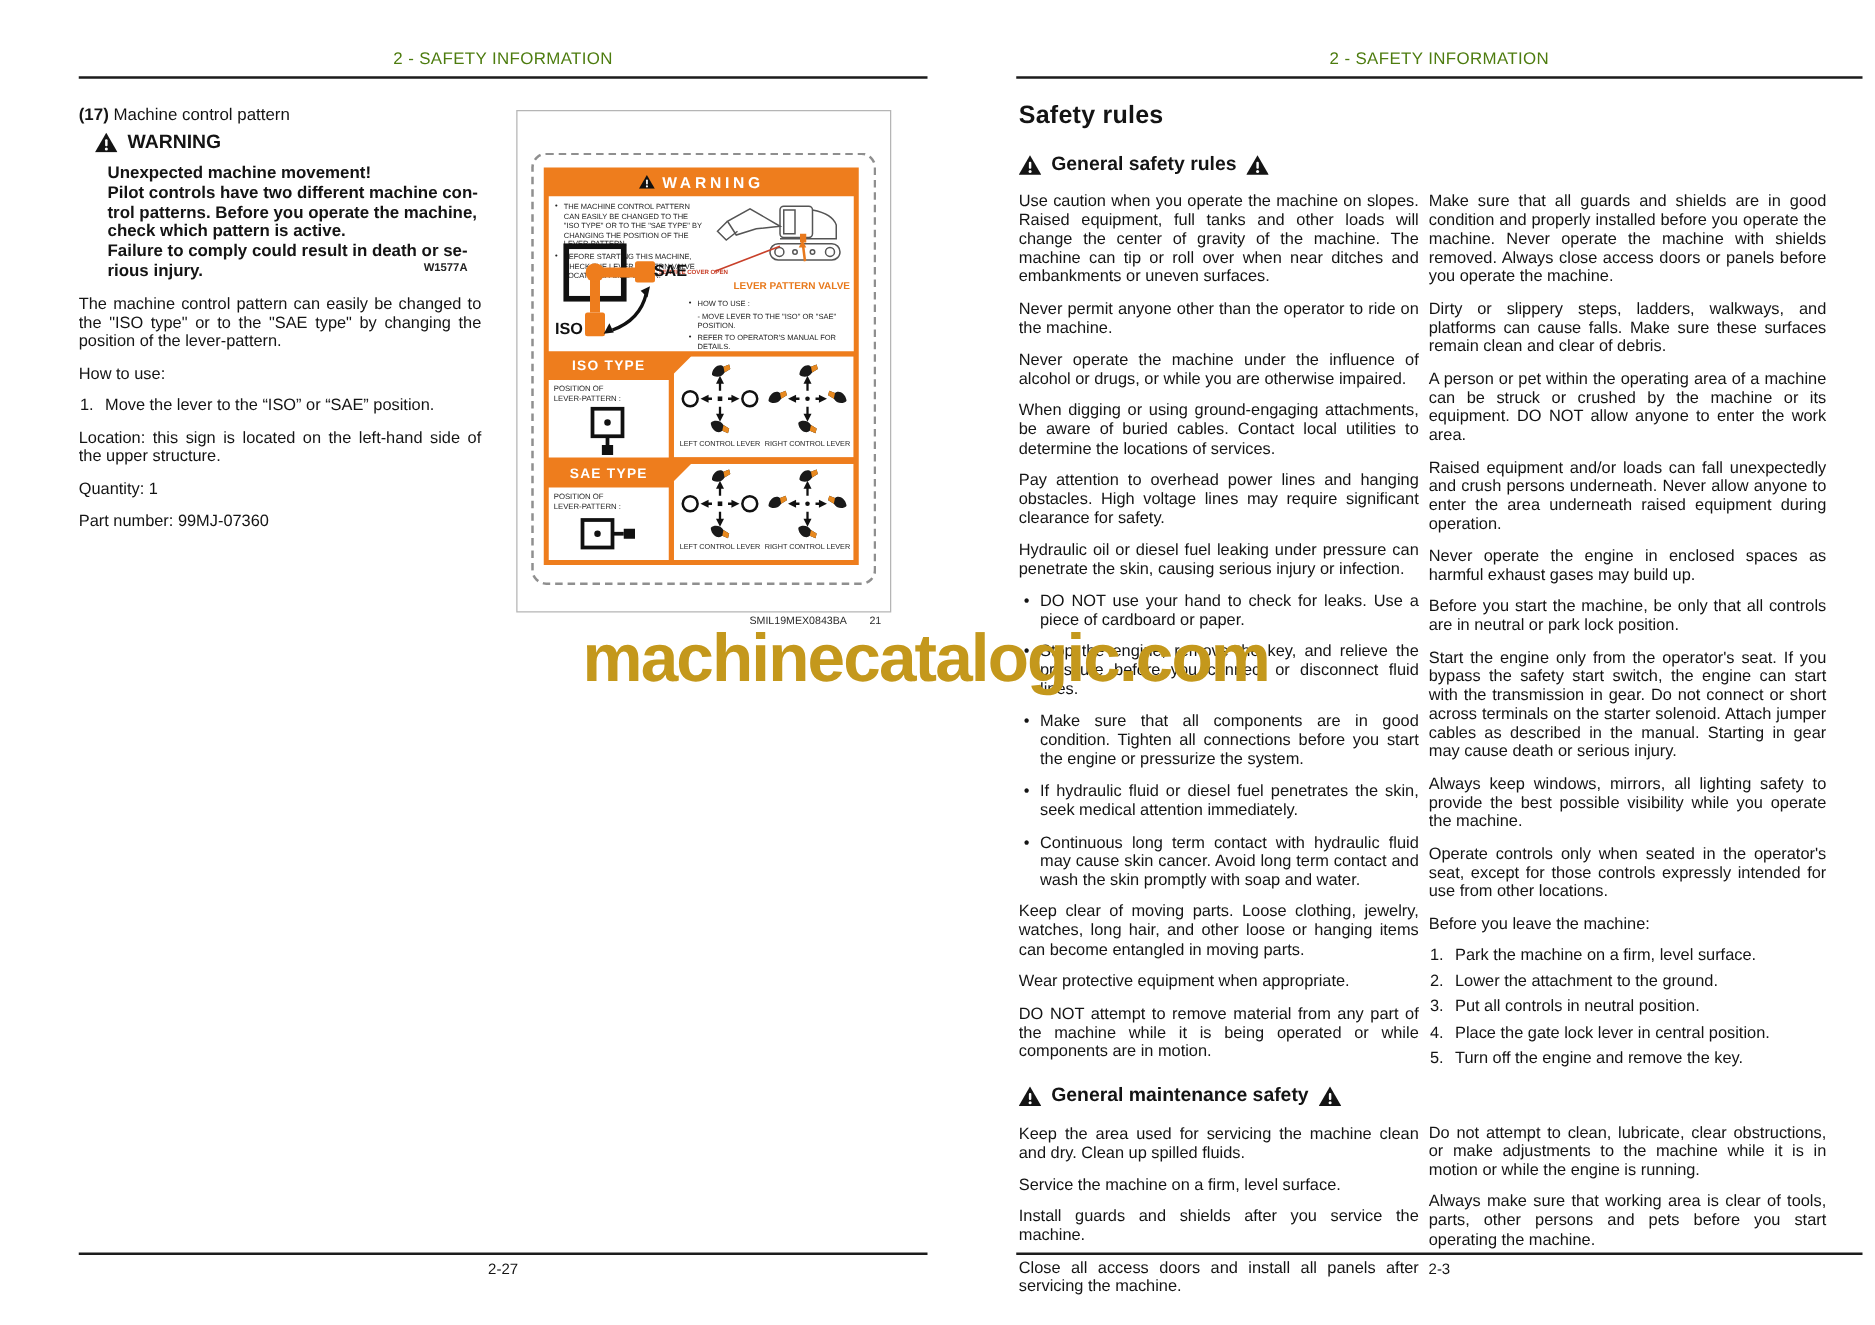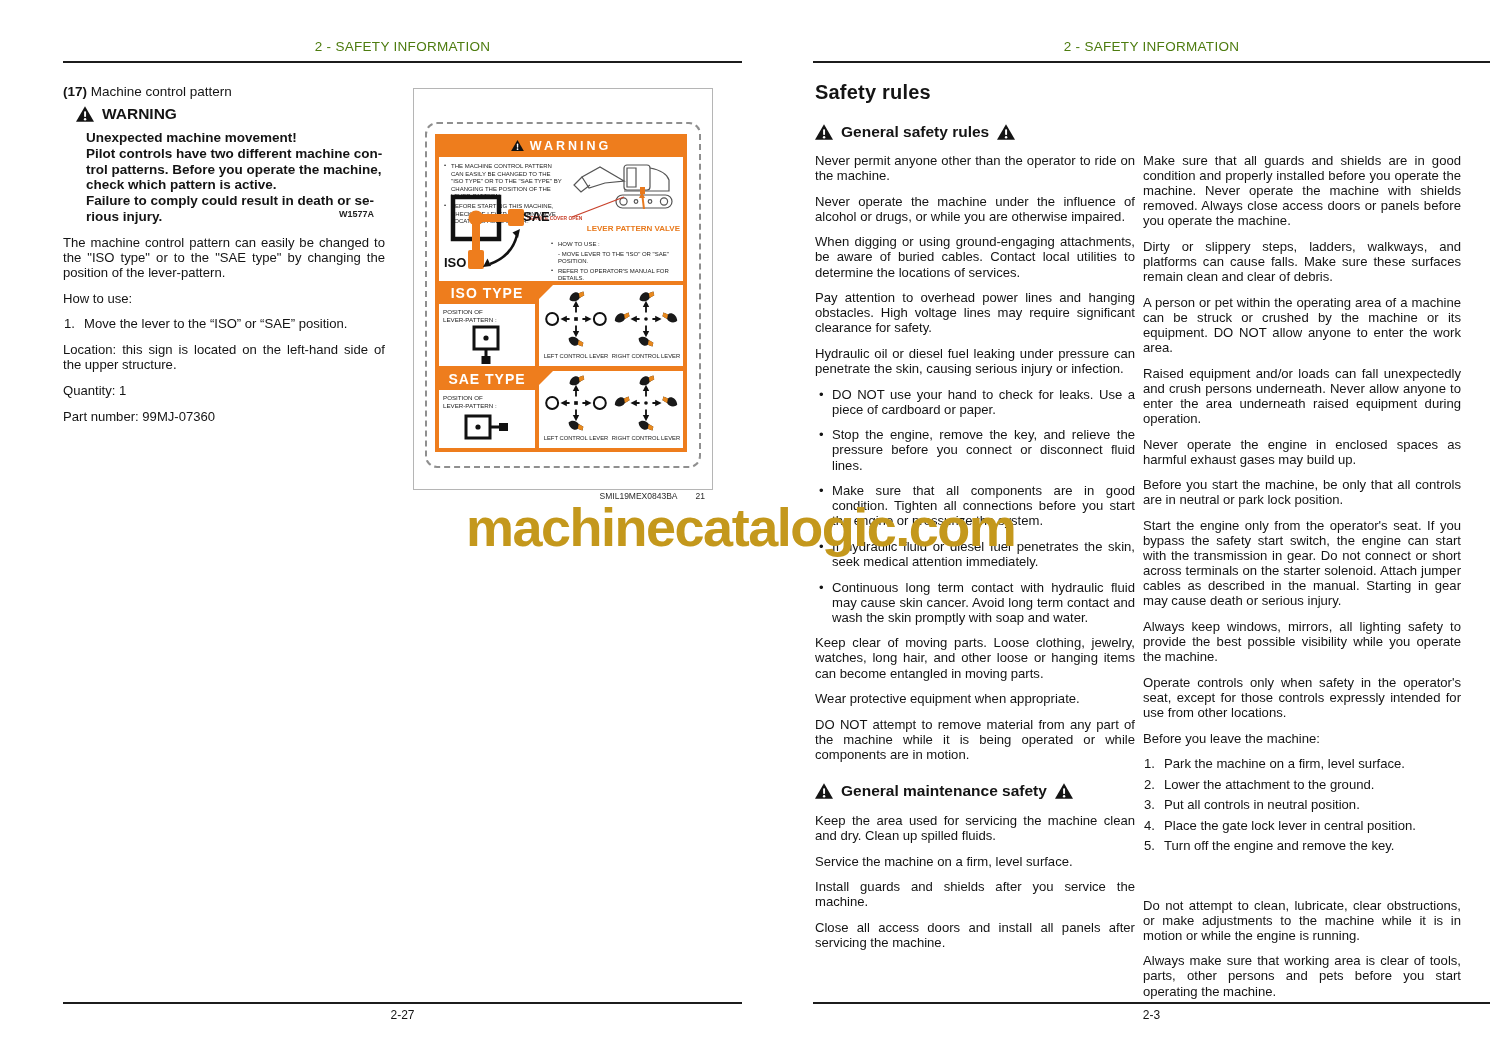--- a/index.html
+++ b/index.html
@@ -22,21 +22,21 @@
   .mainthead{margin:21px 0 14px 0;}
   .wline{font-weight:bold;font-size:13.5px;line-height:15.8px;white-space:nowrap;}
   .wcode{font-size:9px;font-weight:bold;text-align:right;color:#222;}
   
   .figframe{border:1px solid #b5b5b5;background:#fff;}
   .sticker{border:2px dashed #8f8f8f;border-radius:12px;}
   .labelbox{background:#ee7d1d;}
   .lab-hdr{position:absolute;left:0;top:2px;width:100%;height:19px;display:flex;align-items:center;
            justify-content:center;gap:6px;color:#fff;font-weight:bold;font-size:12.5px;letter-spacing:3px;}
   .panel{position:absolute;background:#fff;}
-  .banner{position:absolute;color:#fff;font-weight:bold;font-size:14px;letter-spacing:1px;
+  .banner{position:absolute;color:#fff;font-weight:bold;font-size:11px;letter-spacing:1px;
           display:flex;align-items:center;justify-content:center;}
   .tinytxt{font-size:6px;line-height:7.6px;color:#222;text-align:left;}
   .tb{position:relative;padding-left:7px;margin-bottom:2px;}
   .tb::before{content:"\2022";position:absolute;left:0;top:-1px;font-size:6px;}
   .postxt{font-size:6.2px;line-height:7.5px;color:#222;}
   .levercap{position:absolute;font-size:5.8px;color:#222;text-align:center;white-space:nowrap;}
   .biglabel{font-size:13px;font-weight:bold;color:#111;}
   .notch{clip-path:polygon(14px 0,100% 0,100% 100%,0 100%,0 14px);}
   .figcap{font-size:8.5px;color:#2a2a2a;text-align:right;}
   .figcap .n{margin-left:18px;}
@@ -301,20 +301,21 @@
       </svg>
     <span>General safety rules</span>
     <svg class="tri" viewBox="0 0 22 19">
         <path d="M11 0 L22 19 H0 Z" fill="#141414"></path>
         <rect x="9.9" y="6.2" width="2.4" height="7" rx="1" fill="#fff"></rect>
         <circle cx="11.1" cy="15.8" r="1.5" fill="#fff"></circle>
       </svg>
   </div>
 
   <div class="abs col" style="left:815px;top:153px;width:320px;">
+    <p>Use caution when you operate the machine on slopes. Raised equipment, full tanks and other loads will change the center of gravity of the machine.  The machine can tip or roll over when near ditches and embankments or uneven surfaces.</p>
     <p>Never permit anyone other than the operator to ride on the machine.</p>
     <p>Never operate the machine under the influence of alcohol or drugs, or while you are otherwise impaired.</p>
     <p>When digging or using ground-engaging attachments, be aware of buried cables.  Contact local utilities to determine the locations of services.</p>
     <p>Pay attention to overhead power lines and hanging obstacles.  High voltage lines may require significant clearance for safety.</p>
     <p>Hydraulic oil or diesel fuel leaking under pressure can penetrate the skin, causing serious injury or infection.</p>
     <p class="bullet">DO NOT use your hand to check for leaks.  Use a piece of cardboard or paper.</p>
     <p class="bullet">Stop the engine, remove the key, and relieve the pressure before you connect or disconnect fluid lines.</p>
     <p class="bullet">Make sure that all components are in good condition. Tighten all connections before you start the engine or pressurize the system.</p>
     <p class="bullet">If hydraulic fluid or diesel fuel penetrates the skin, seek medical attention immediately.</p>
     <p class="bullet">Continuous long term contact with hydraulic fluid may cause skin cancer.  Avoid long term contact and wash the skin promptly with soap and water.</p>
@@ -342,21 +343,21 @@
 
   <div class="abs col" style="left:1143px;top:153px;width:318px;">
     <p>Make sure that all guards and shields are in good condition and properly installed before you operate the machine.  Never operate the machine with shields removed. Always close access doors or panels before you operate the machine.</p>
     <p>Dirty or slippery steps, ladders, walkways, and platforms can cause falls.  Make sure these surfaces remain clean and clear of debris.</p>
     <p>A person or pet within the operating area of a machine can be struck or crushed by the machine or its equipment.  DO NOT allow anyone to enter the work area.</p>
     <p>Raised equipment and/or loads can fall unexpectedly and crush persons underneath.  Never allow anyone to enter the area underneath raised equipment during operation.</p>
     <p>Never operate the engine in enclosed spaces as harmful exhaust gases may build up.</p>
     <p>Before you start the machine, be only that all controls are in neutral or park lock position.</p>
     <p>Start the engine only from the operator's seat.   If you bypass the safety start switch, the engine can start with the transmission in gear.  Do not connect or short across terminals on the starter solenoid.  Attach jumper cables as described in the manual.  Starting in gear may cause death or serious injury.</p>
     <p>Always keep windows, mirrors, all lighting safety to provide the best possible visibility while you operate the machine.</p>
-    <p>Operate controls only when safety in the operator's seat, except for those controls expressly intended for use from other locations.</p>
+    <p>Operate controls only when seated in the operator's seat, except for those controls expressly intended for use from other locations.</p>
     <p>Before you leave the machine:</p>
     <ol class="numlist">
       <li>Park the machine on a firm, level surface.</li>
       <li>Lower the attachment to the ground.</li>
       <li>Put all controls in neutral position.</li>
       <li>Place the gate lock lever in central position.</li>
       <li>Turn off the engine and remove the key.</li>
     </ol>
     <p style="margin-top:44px;">Do not attempt to clean, lubricate, clear obstructions, or make adjustments to the machine while it is in motion or while the engine is running.</p>
     <p>Always make sure that working area is clear of tools, parts, other persons and pets before you start operating the machine.</p>

